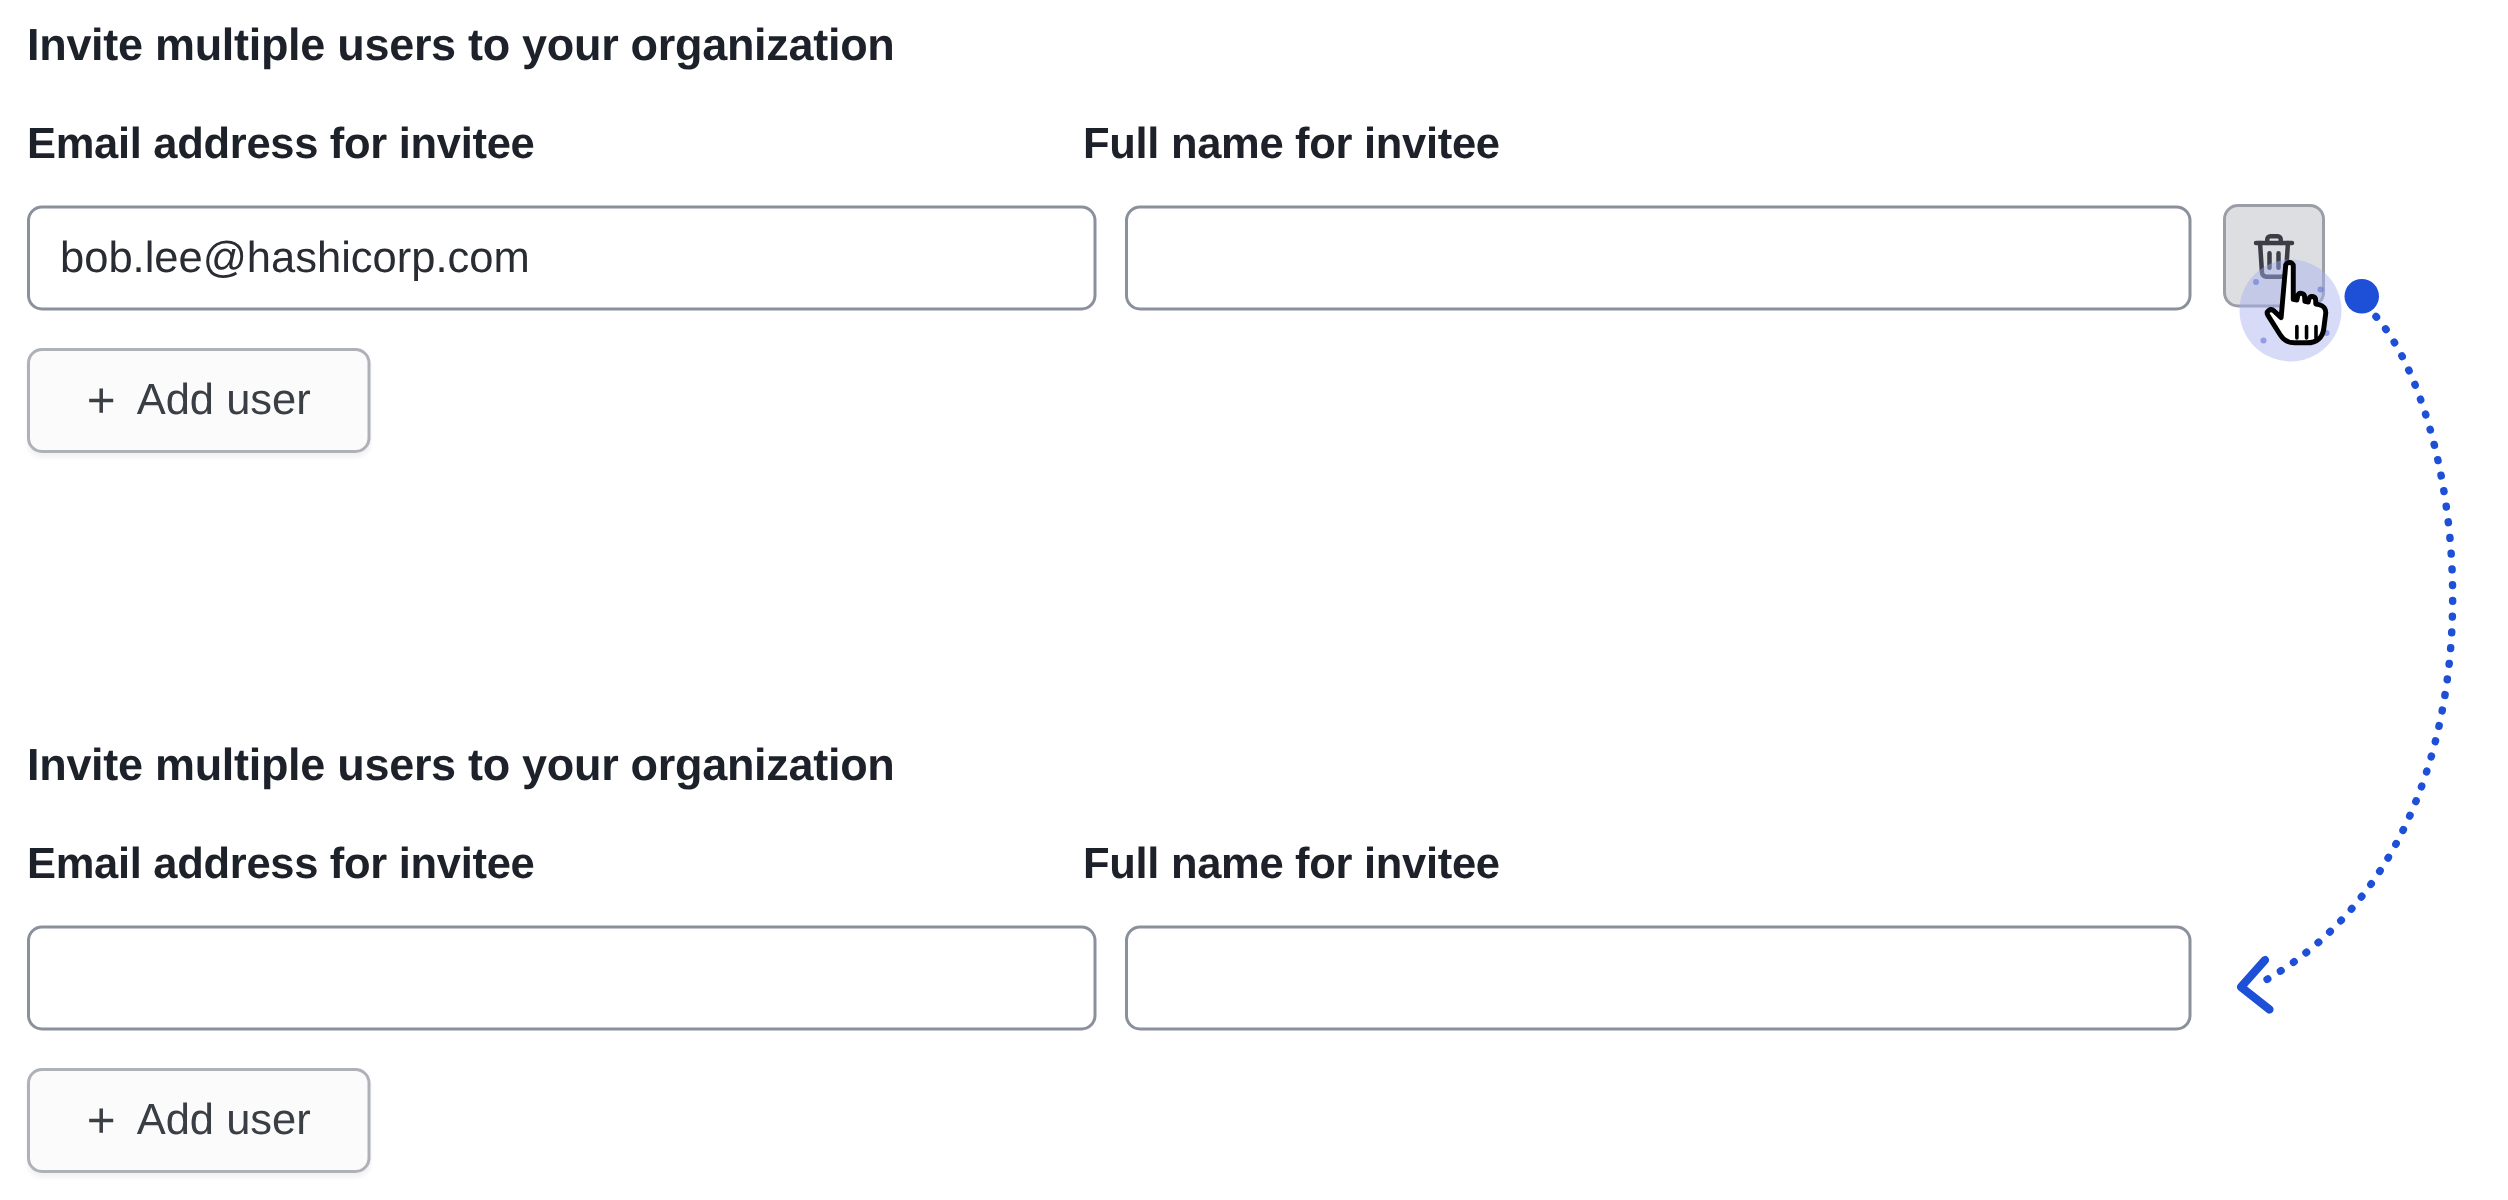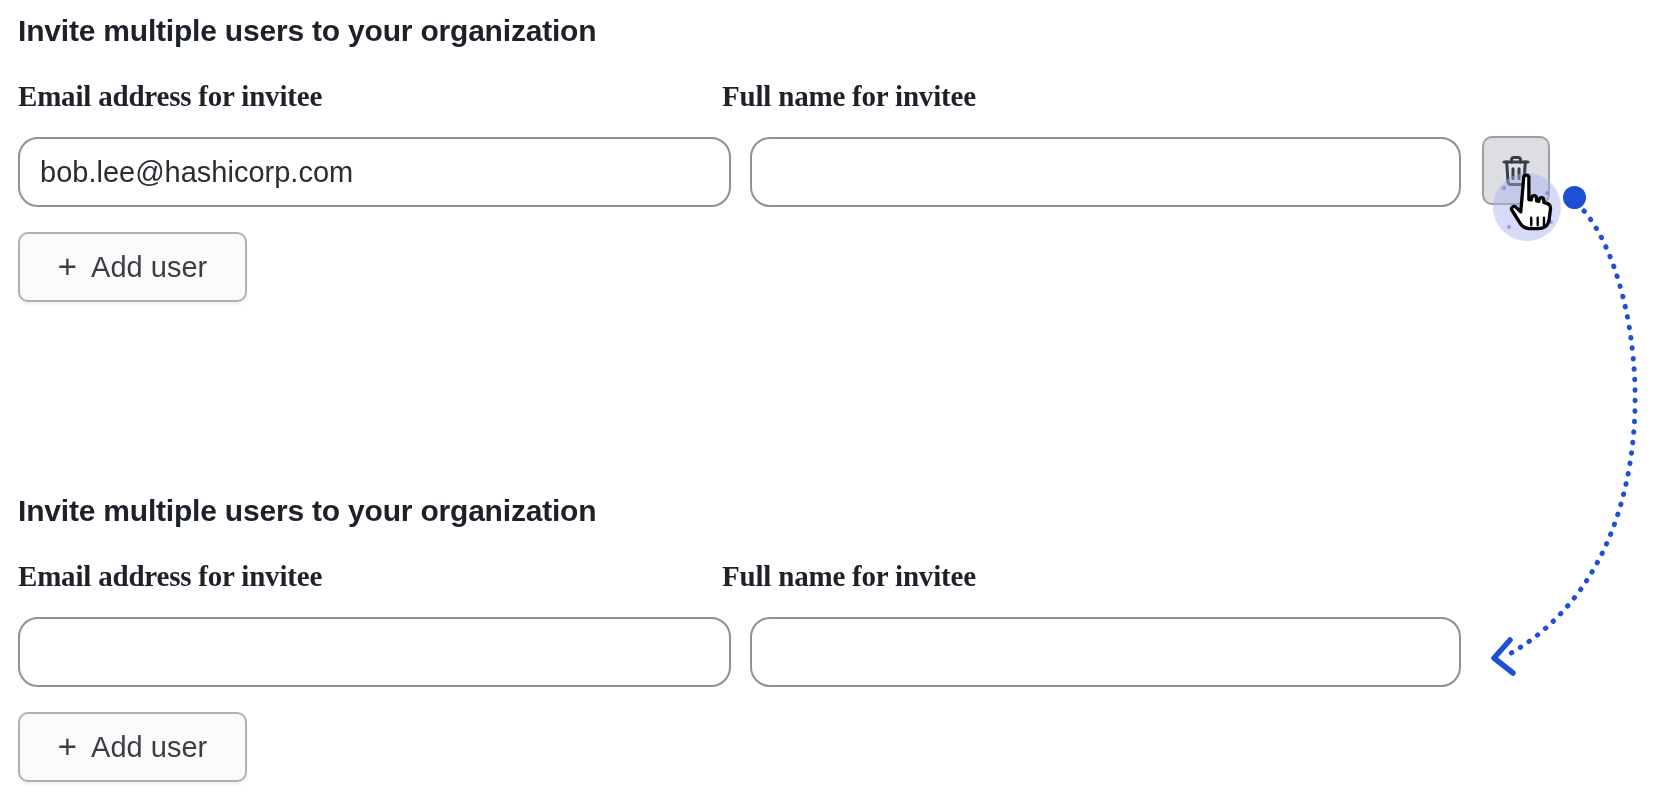--- a/index.html
+++ b/index.html
@@ -7,27 +7,27 @@
     position:relative;width:1672px;height:800px;overflow:hidden;background:#ffffff;
     font-family:"Liberation Sans", sans-serif;color:#1d212a;
   }
   .section{position:absolute;left:0;width:1672px;height:320px;}
   .heading{
     position:absolute;left:18px;top:14px;font-size:30px;font-weight:700;
     letter-spacing:-0.2px;color:#1d212a;white-space:nowrap;
   }
   .field-label{
     position:absolute;top:80px;font-size:29px;font-weight:700;
-    letter-spacing:-0.2px;color:#1d212a;white-space:nowrap;font-family:Liberation Serif, serif;
+    letter-spacing:-0.2px;color:#1d212a;white-space:nowrap;
   }
   .label-email{left:18px;}
   .label-fullname{left:722px;}
   .text-input{
     position:absolute;top:137px;height:70px;box-sizing:border-box;
-    border:2px solid #8a909c;border-radius:20px;background:#ffffff;
+    border:2px solid #8a909c;border-radius:10px;background:#ffffff;
     font-family:"Liberation Sans", sans-serif;font-size:29px;color:#292d33;
     padding:0 20px;outline:none;
   }
   .input-email{left:18px;width:713px;}
   .input-fullname{left:750px;width:711px;}
   .add-user-btn{
     position:absolute;left:18px;top:232px;width:229px;height:70px;box-sizing:border-box;
     border:2px solid #aeb1b8;border-radius:10px;background:#fbfbfc;
     display:flex;align-items:center;justify-content:center;gap:14px;
     font-family:"Liberation Sans", sans-serif;font-size:29px;color:#3a3e45;

